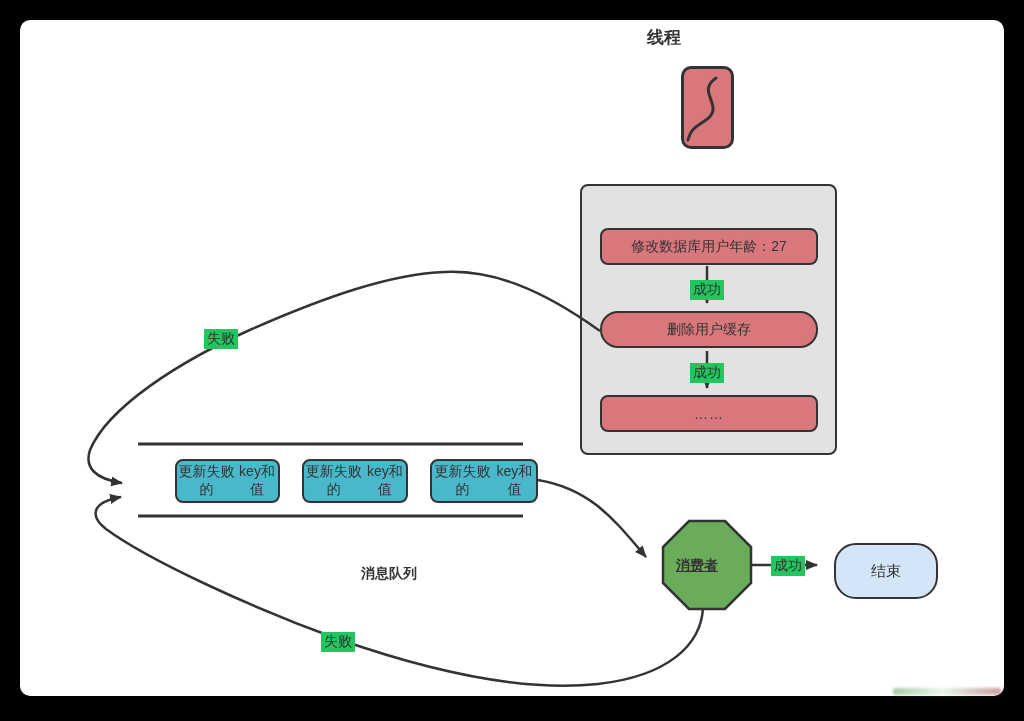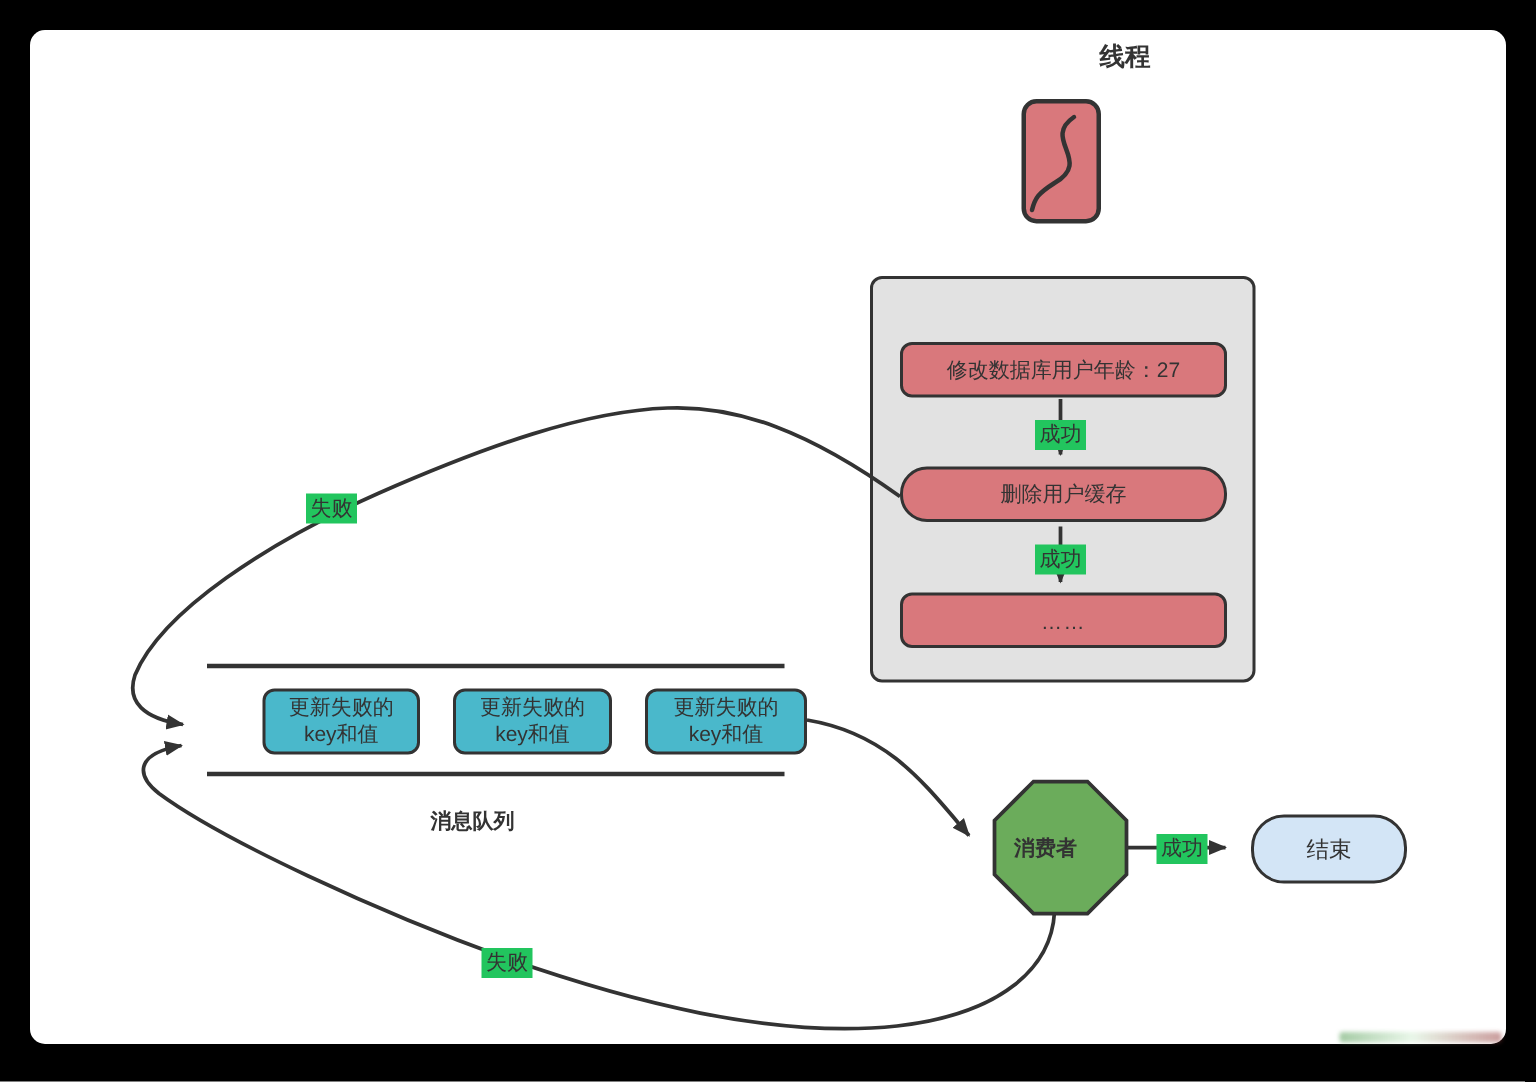--- a/index.html
+++ b/index.html
@@ -19,53 +19,53 @@
     position:absolute;left:20px;top:20px;width:984px;height:676px;
     background:#ffffff;border-radius:10px;
   }
   .node{
     position:absolute;border:2.5px solid var(--line);
     display:flex;align-items:center;justify-content:center;
     text-align:center;font-size:14px;color:var(--text);
     z-index:2;
   }
   .title{
-    position:absolute;left:647px;top:26px;width:120px;text-align:right;
+    position:absolute;left:647px;top:26px;width:120px;text-align:left;
     font-size:17px;font-weight:bold;color:var(--text);z-index:2;
   }
   .thread-icon{
     position:absolute;left:681px;top:66px;width:53px;height:83px;
     background:var(--node-red);border:3px solid var(--line);border-radius:10px;
     z-index:2;
   }
   .panel{
     position:absolute;left:580px;top:184px;width:257px;height:271px;
     background:var(--panel-gray);border:2.5px solid var(--line);border-radius:8px;
     z-index:1;
   }
   .step{
     left:600px;width:218px;height:37px;
     background:var(--node-red);border-radius:8px;justify-content:center;
   }
   .step1{top:228px;} .step2{top:311px;border-radius:18px;} .step3{top:395px;letter-spacing:1px;}
   .queue-item{
     top:459px;height:44px;background:var(--node-teal);border-radius:8px;
-    flex-direction:column;line-height:1.28;
+    flex-direction:row;line-height:1.28;
   }
   .qi1{left:175px;width:105px;} .qi2{left:302px;width:106px;} .qi3{left:430px;width:108px;}
   .queue-caption{
-    position:absolute;left:287px;top:539px;width:130px;text-align:left;
+    position:absolute;left:287px;top:565px;width:130px;text-align:right;
     font-size:14px;font-weight:bold;color:var(--text);z-index:2;
   }
   .consumer-label{
     position:absolute;left:663px;top:557px;width:68px;text-align:center;
-    font-size:14px;font-weight:bold;color:var(--text);z-index:4;
+    font-size:14px;font-weight:bold;color:var(--text);z-index:4;text-decoration:underline;
   }
   .end-node{
-    left:834px;top:543px;width:104px;height:46px;
+    left:834px;top:543px;width:104px;height:56px;
     background:var(--node-blue);border-radius:22px;font-size:15px;
   }
   .edge-label{
     position:absolute;z-index:5;background:#22c55e;
     font-size:14px;color:var(--text);padding:1px 3px;
     transform:translate(-50%,-50%);white-space:nowrap;
   }
   svg.wires{position:absolute;left:0;top:0;z-index:3;pointer-events:none;}
   svg .wire{fill:none;stroke:var(--line);stroke-width:2.5px;}
   svg .thick{stroke-width:3px;}

